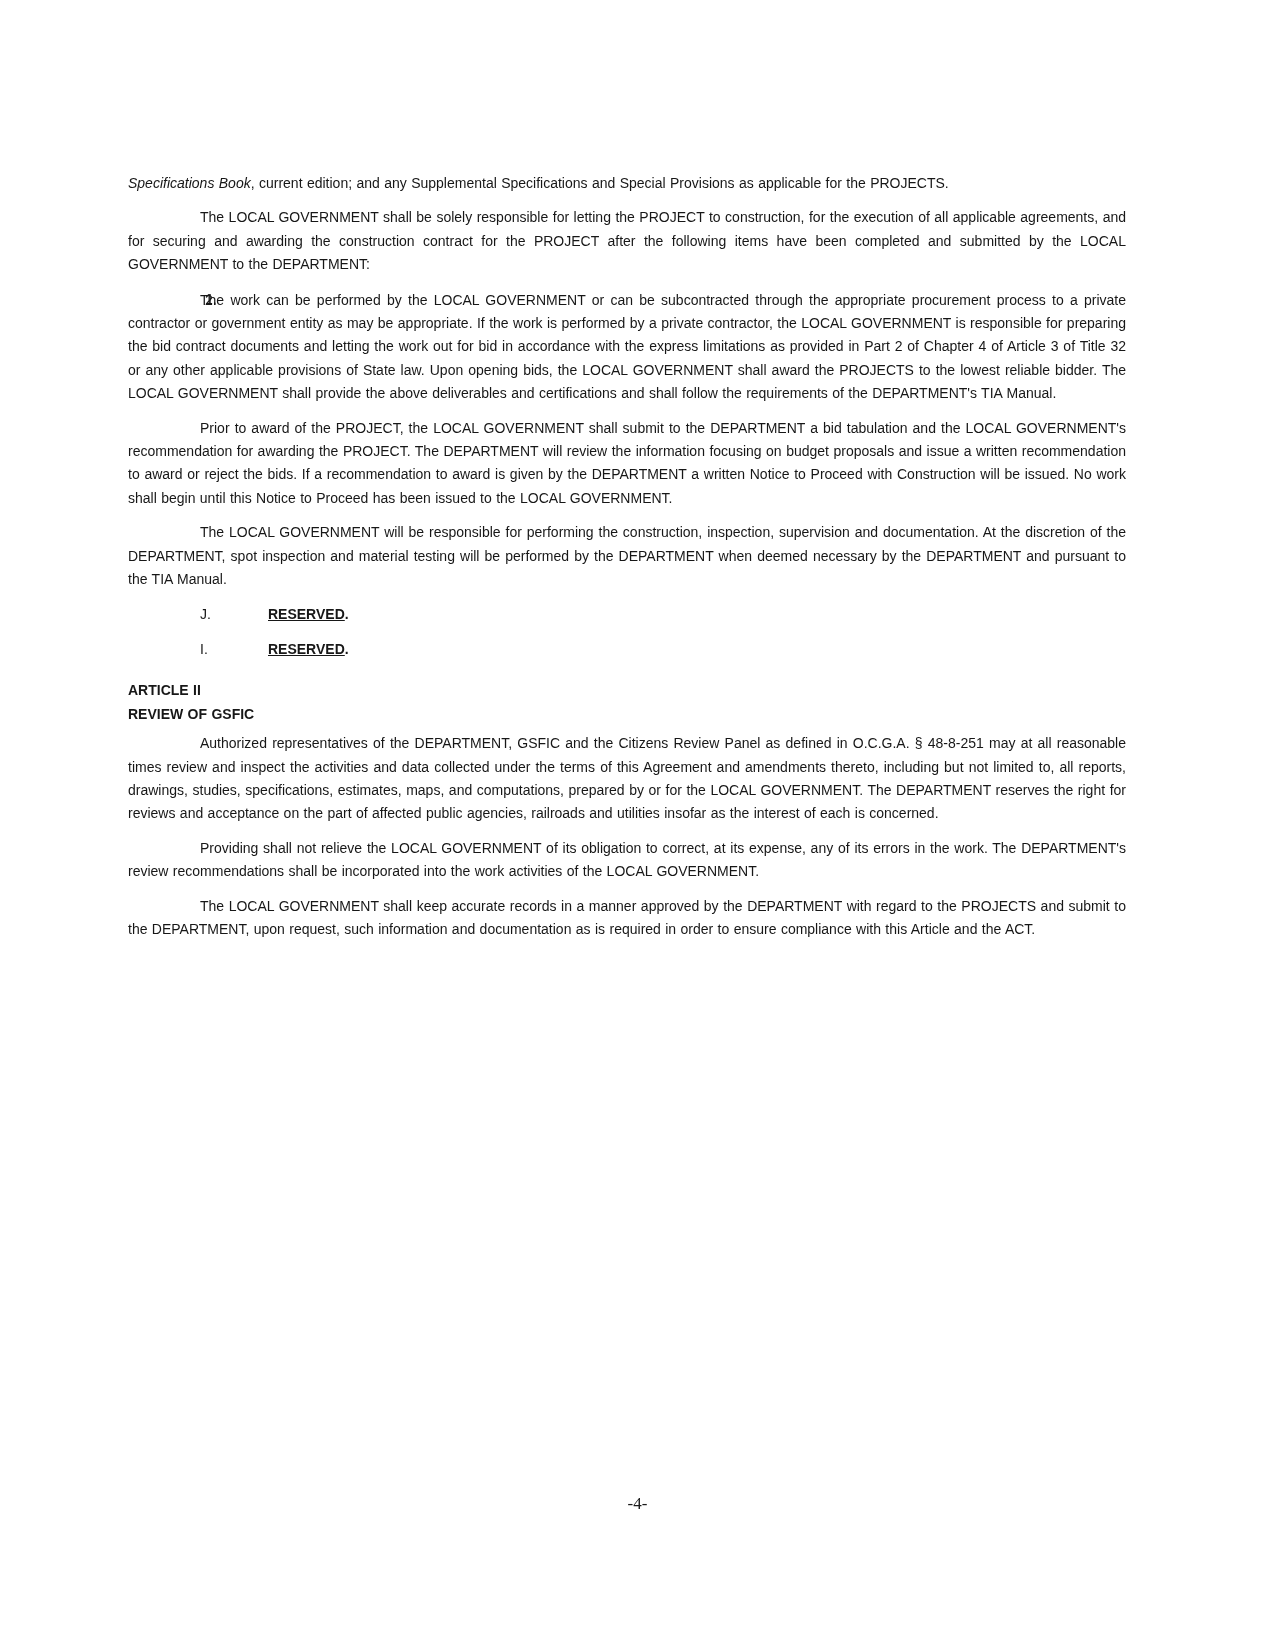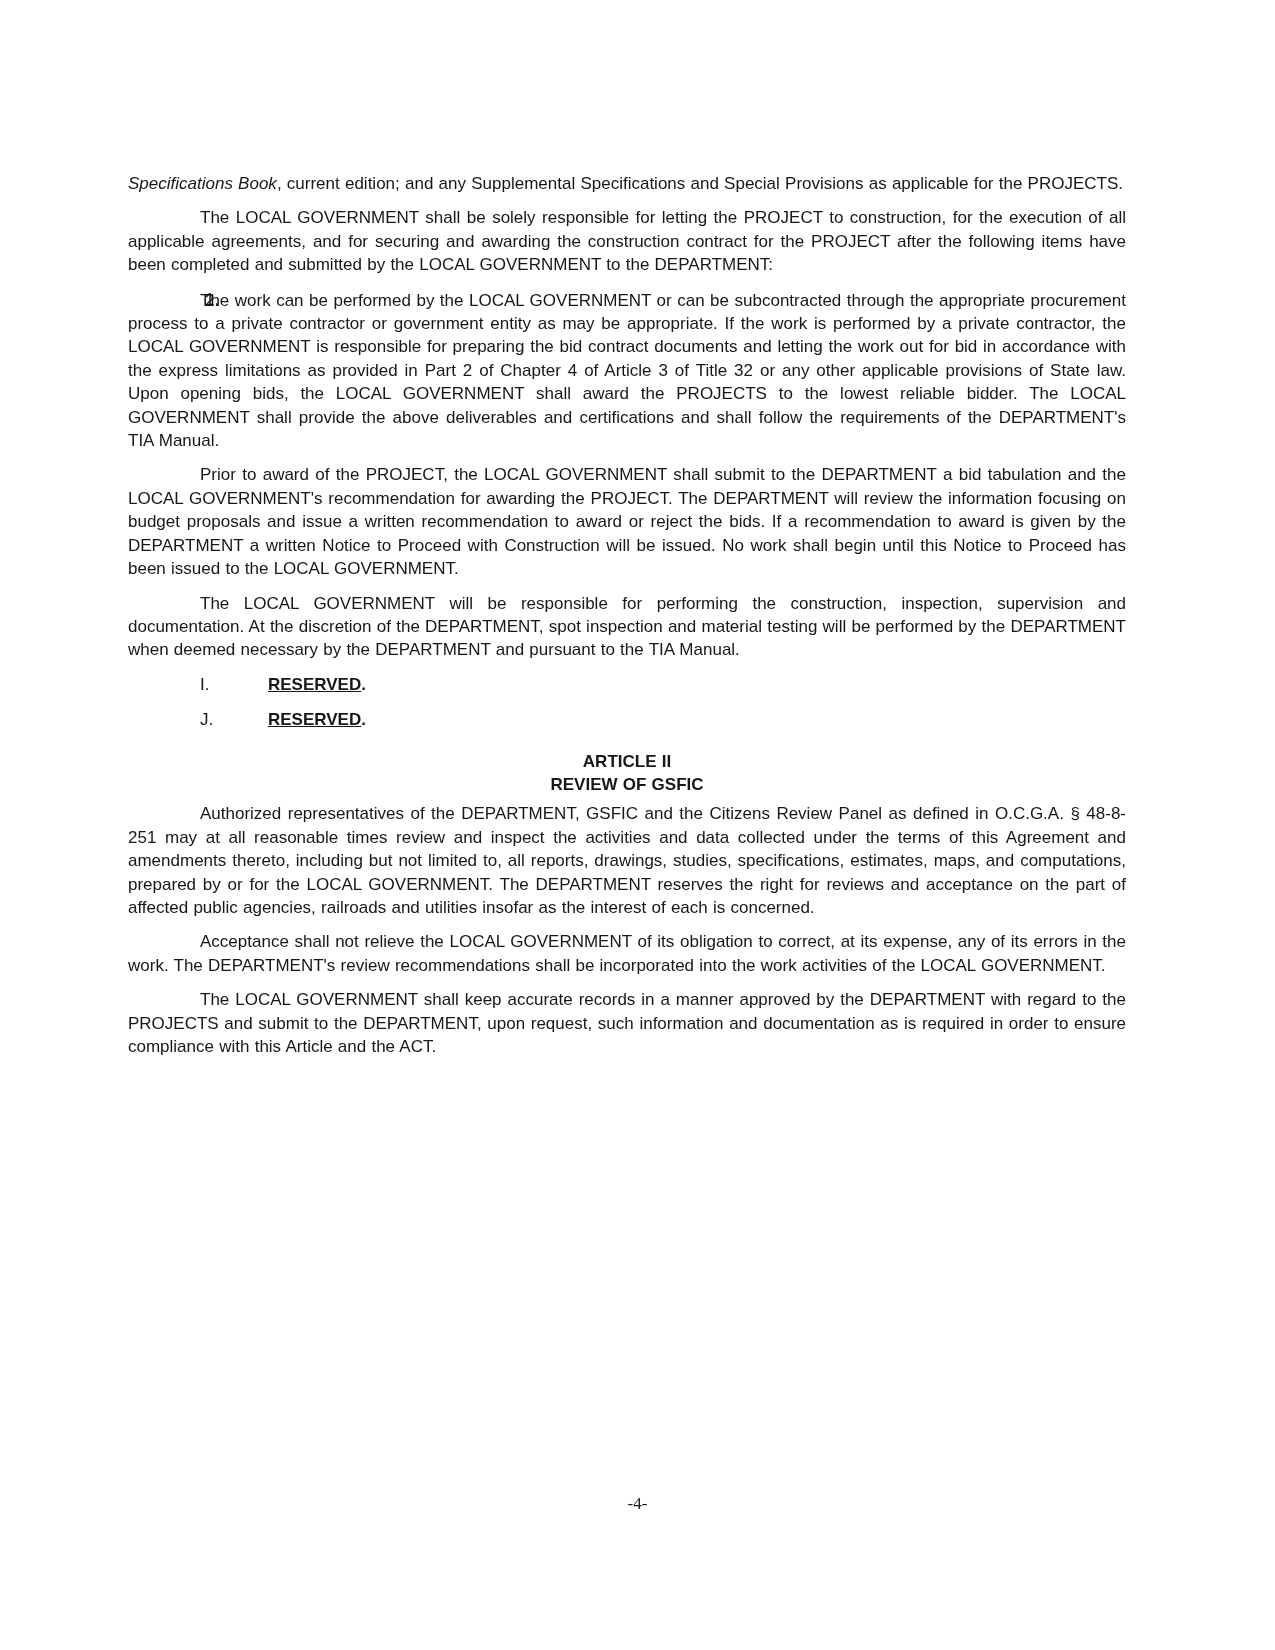--- a/index.html
+++ b/index.html
@@ -19,21 +19,21 @@
     left: 0; top: 0;
     width: 1275px;
     height: 1650px;
     background: #ffffff;
   }
   .content {
     position: absolute;
     left: 128px;
     top: 172px;
     width: 998px;
-    font-size: 17px;
+    font-size: 14px;
     line-height: 23.4px;
     word-spacing: 0.5px;
   }
   .para {
     text-align: justify;
     margin: 0 0 11px 0;
   }
   .indent { text-indent: 72px; }
   .italic { font-style: italic; }
   .num-item {
@@ -52,21 +52,20 @@
     display: inline-block;
     width: 68px;
     text-indent: 0;
   }
   .reserved {
     font-weight: bold;
     text-decoration: underline;
   }
   .b { font-weight: bold; }
   .heading {
-    text-align: center;
     font-weight: bold;
     margin: 18px 0 6px 0;
     text-indent: 0;
   }
   .heading-line { display: block; }
   .after-heading { }
   .footer {
     position: absolute;
     top: 1494px;
     left: 0;
@@ -94,32 +93,32 @@
     <div class="num-item">
       <span class="num">2.</span>
     </div>
 
     <p class="para indent">The work can be performed by the LOCAL GOVERNMENT or can be subcontracted through the appropriate procurement process to a private contractor or government entity as may be appropriate.  If the work is performed by a private contractor, the LOCAL GOVERNMENT is responsible for preparing the bid contract documents and letting the work out for bid in accordance with the express limitations as provided in Part 2 of Chapter 4 of Article 3 of Title 32 or any other applicable provisions of State law.  Upon opening bids, the LOCAL GOVERNMENT shall award the PROJECTS to the lowest reliable bidder. The LOCAL GOVERNMENT shall provide the above deliverables and certifications and shall follow the requirements of the DEPARTMENT's TIA Manual.</p>
 
     <p class="para indent">Prior to award of the PROJECT, the LOCAL GOVERNMENT shall submit to the DEPARTMENT a bid tabulation and the LOCAL GOVERNMENT's recommendation for awarding the PROJECT.  The DEPARTMENT will review the information focusing on budget proposals and issue a written recommendation to award or reject the bids. If a recommendation to award is given by the DEPARTMENT a written Notice to Proceed with Construction will be issued.  No work shall begin until this Notice to Proceed has been issued to the LOCAL GOVERNMENT.</p>
 
     <p class="para indent">The LOCAL GOVERNMENT will be responsible for performing the construction, inspection, supervision and documentation.  At the discretion of the DEPARTMENT, spot inspection and material testing will be performed by the DEPARTMENT when deemed necessary by the DEPARTMENT and pursuant to the TIA Manual.</p>
 
+    <p class="para lettered"><span class="let-box">J.</span><span class="reserved">RESERVED</span><span class="b">.</span></p>
+
     <p class="para lettered"><span class="let-box">I.</span><span class="reserved">RESERVED</span><span class="b">.</span></p>
-
-    <p class="para lettered"><span class="let-box">J.</span><span class="reserved">RESERVED</span><span class="b">.</span></p>
 
 
     <div class="para heading">
       <span class="heading-line">ARTICLE II</span>
       <span class="heading-line">REVIEW OF GSFIC</span>
     </div>
 
     <p class="para indent after-heading">Authorized representatives of the DEPARTMENT, GSFIC and the Citizens Review Panel as defined in O.C.G.A. § 48-8-251 may at all reasonable times review and inspect the activities and data collected under the terms of this Agreement and amendments thereto, including but not limited to, all reports, drawings, studies, specifications, estimates, maps, and computations, prepared by or for the LOCAL GOVERNMENT. The DEPARTMENT reserves the right for reviews and acceptance on the part of affected public agencies, railroads and utilities insofar as the interest of each is concerned.</p>
 
-    <p class="para indent">Acceptance shall not relieve the LOCAL GOVERNMENT of its obligation to correct, at its expense, any of its errors in the work.  The DEPARTMENT's review recommendations shall be incorporated into the work activities of the LOCAL GOVERNMENT.</p>
+    <p class="para indent">Providing shall not relieve the LOCAL GOVERNMENT of its obligation to correct, at its expense, any of its errors in the work.  The DEPARTMENT's review recommendations shall be incorporated into the work activities of the LOCAL GOVERNMENT.</p>
 
     <p class="para indent">The LOCAL GOVERNMENT shall keep accurate records in a manner approved by the DEPARTMENT with regard to the PROJECTS and submit to the DEPARTMENT, upon request, such information and documentation as is required in order to ensure compliance with this Article and the ACT.</p>
 
   </div>
 
   <div class="footer">-4-</div>
 </div>
 
 </body></html>

